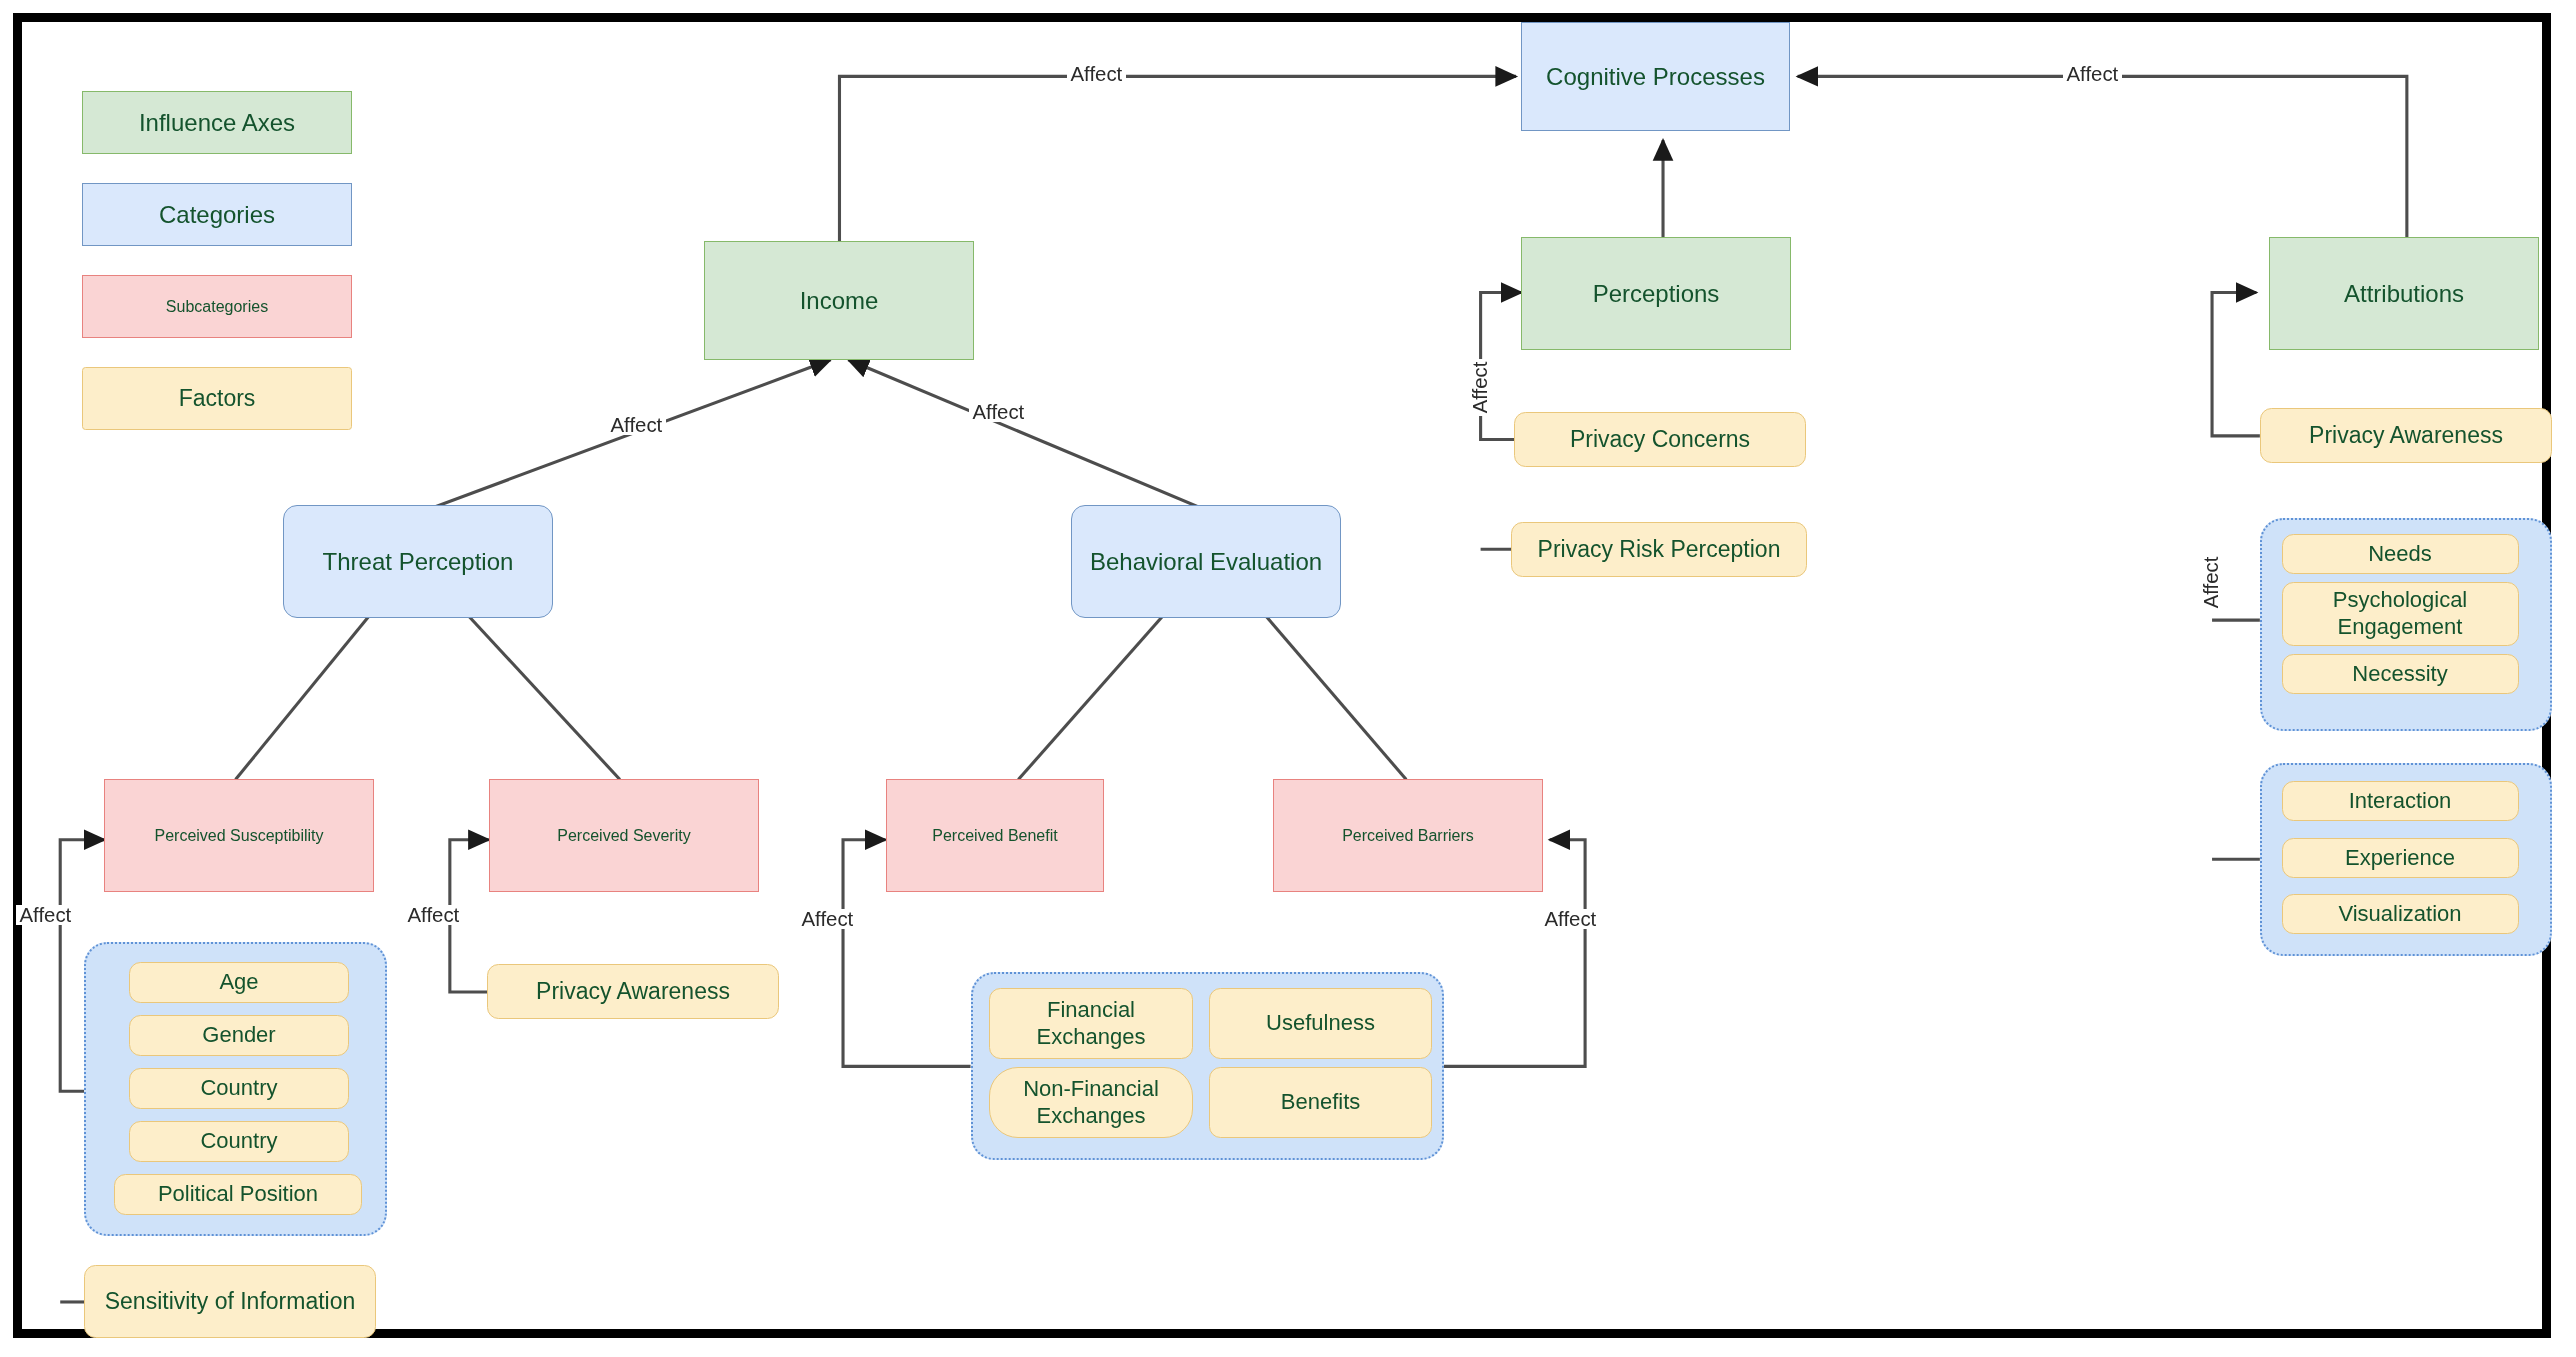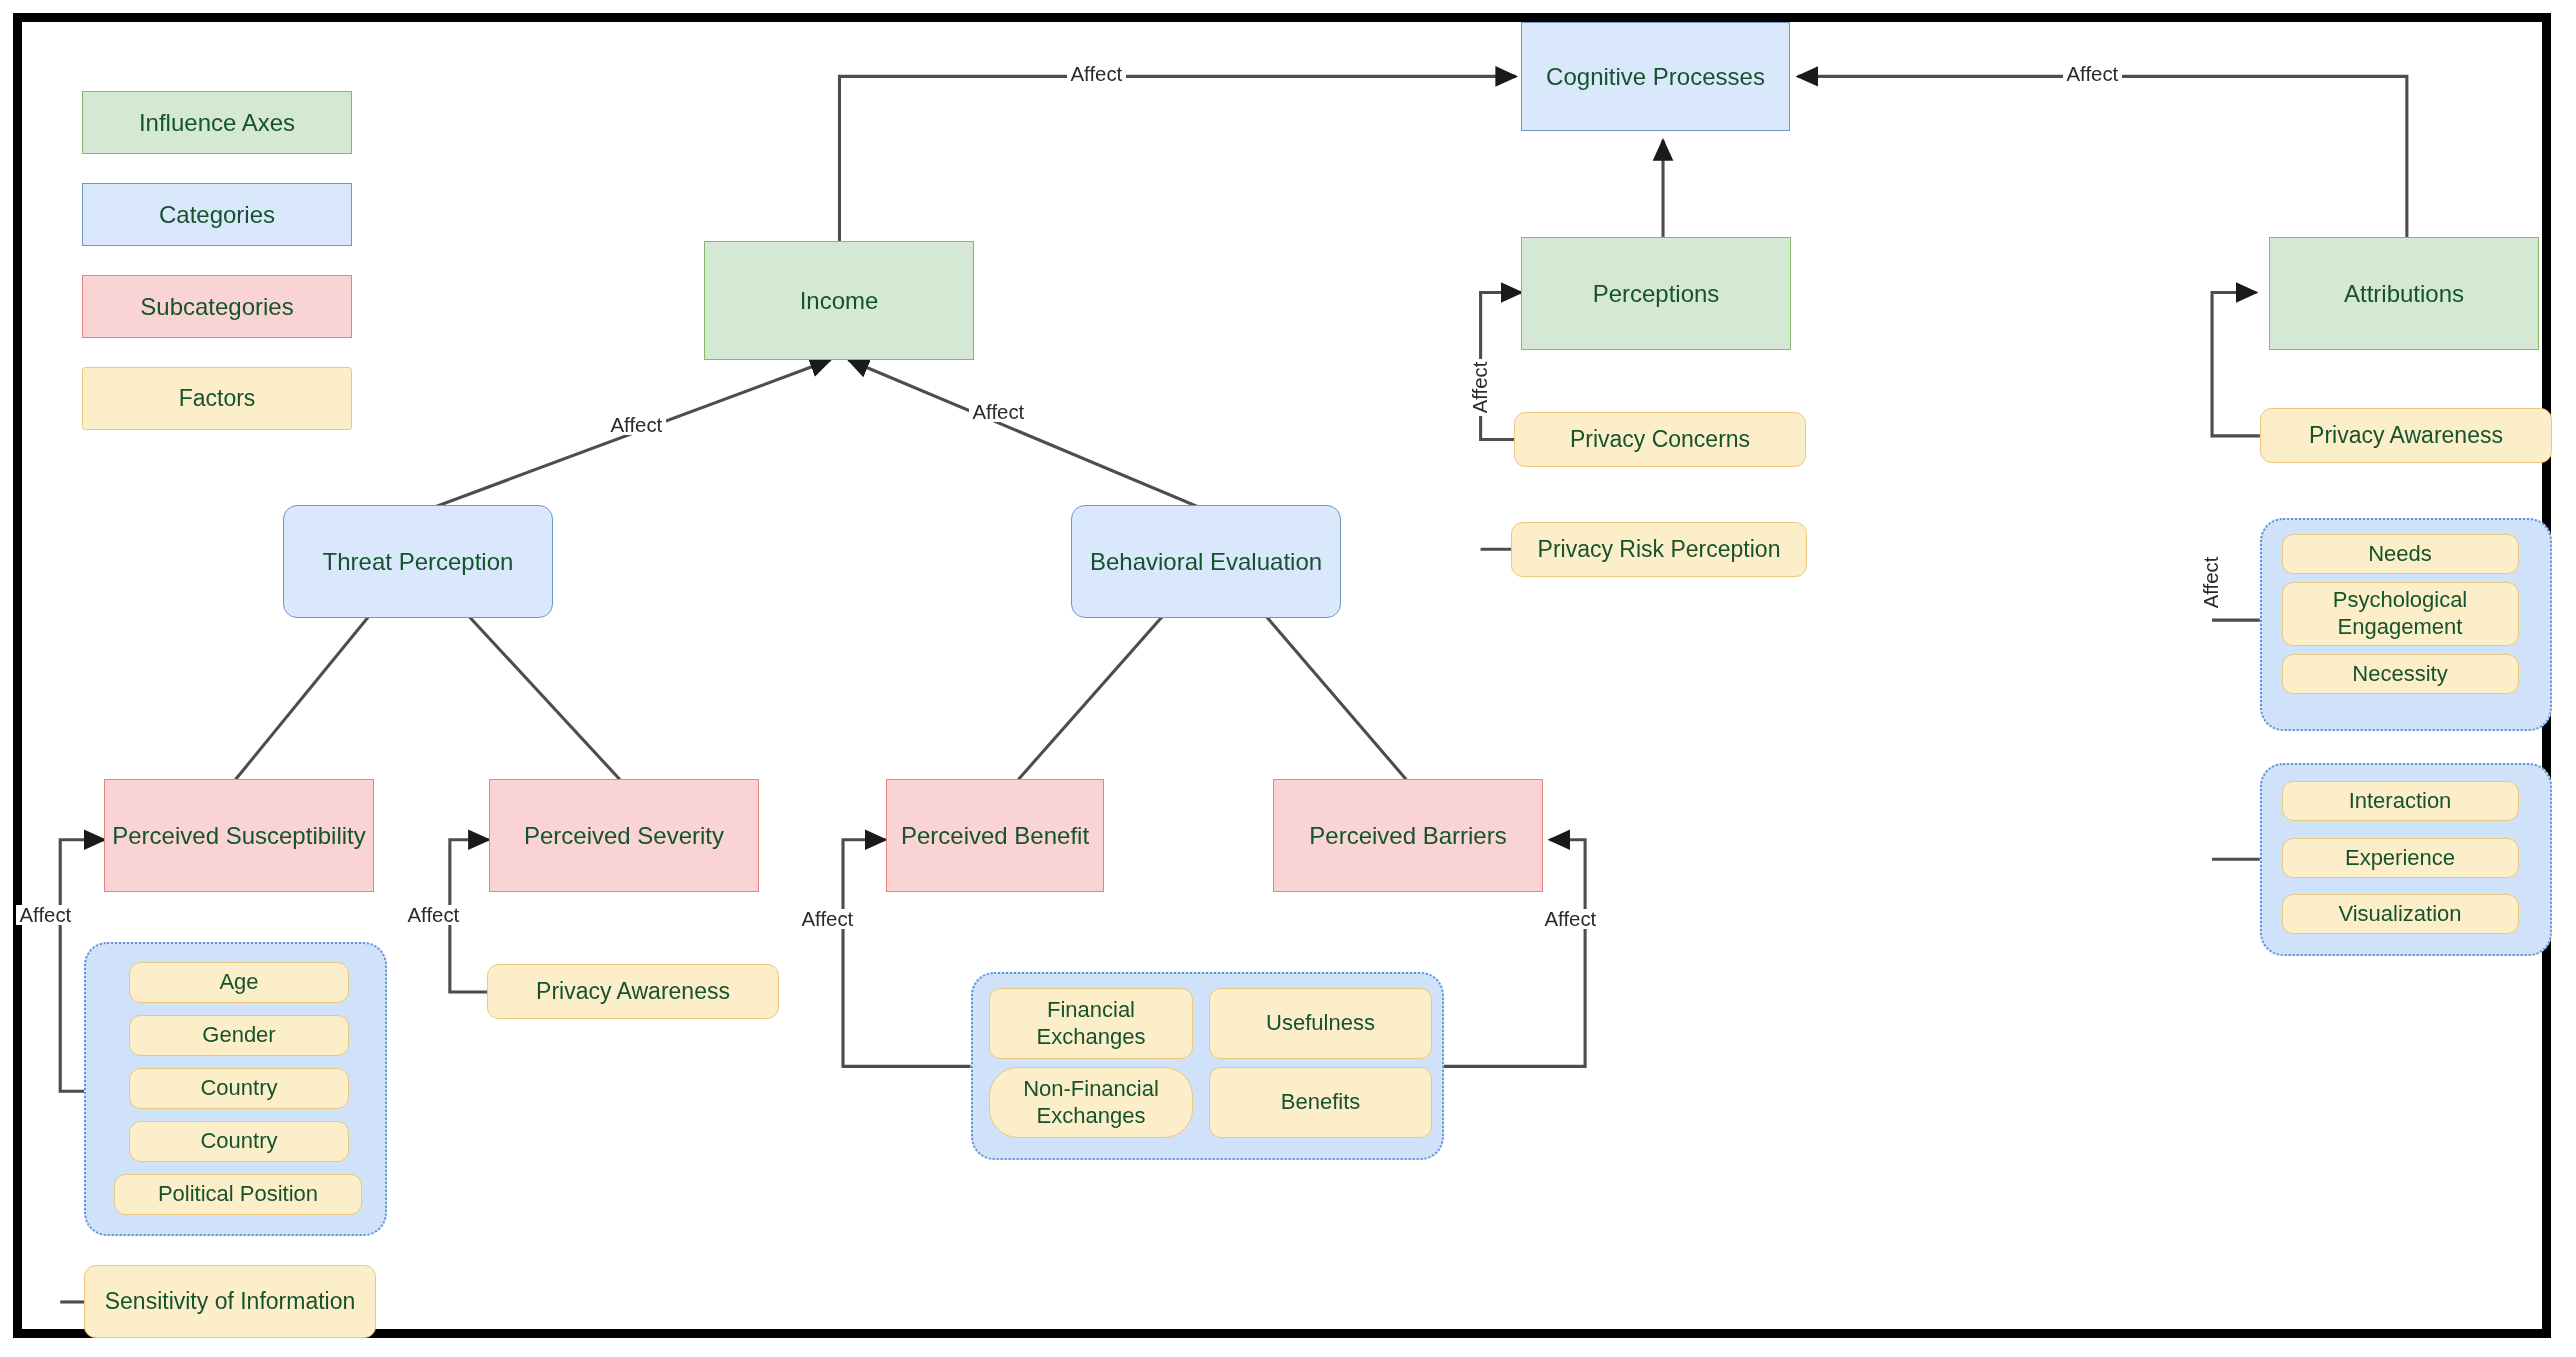--- a/index.html
+++ b/index.html
@@ -63,21 +63,21 @@
   
   .category-sq {
     background: #dae8fc;
     border: 1.8px solid #7196c4;
     font-size: 24px;
   }
   
   .subcategory {
     background: #fad4d4;
     border: 1.8px solid #e8827f;
-    font-size: 24px;
+    font-size: 16px;
   }
   
   .factor {
     background: #fdeeca;
     border: 1.8px solid #eac77b;
     border-radius: 11.5px;
     font-size: 23px;
   }
   .factor.small { font-size: 22px; }
   

